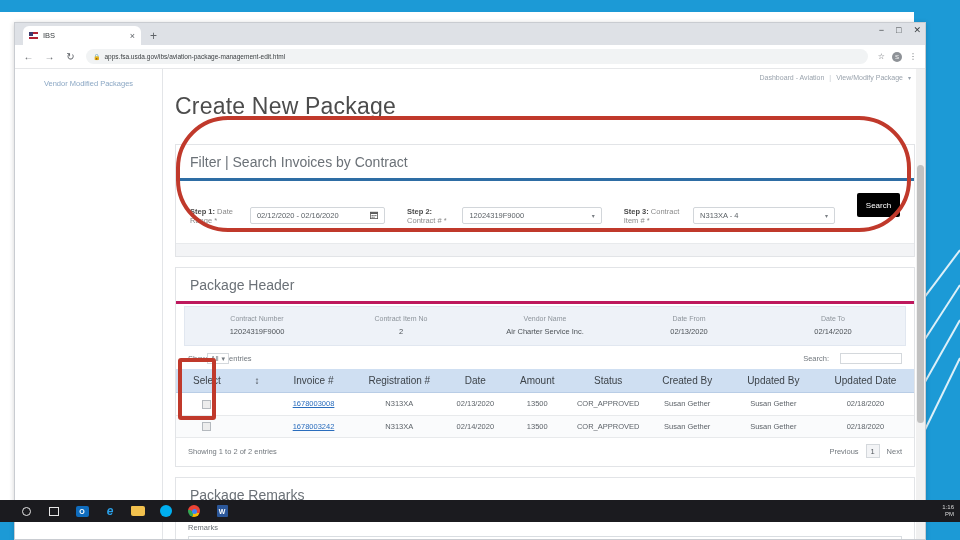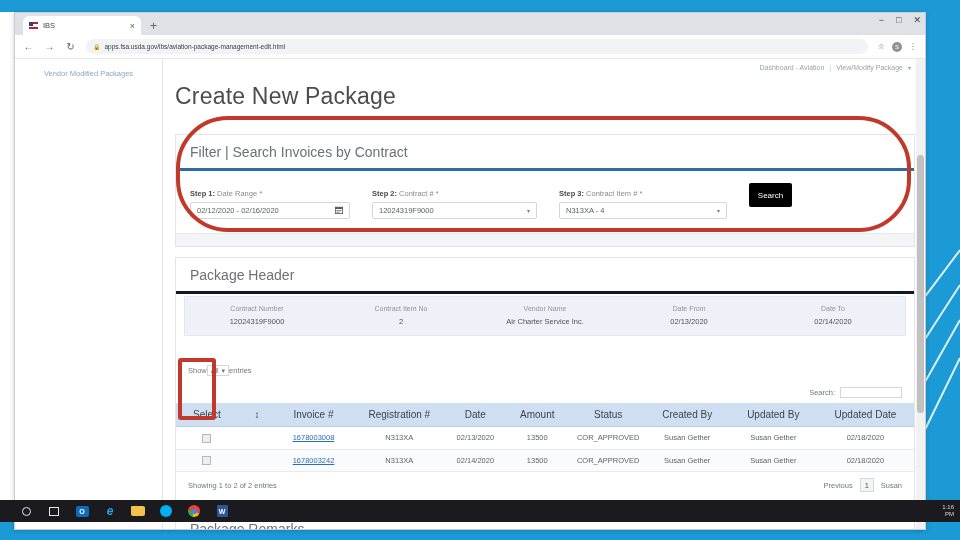--- a/index.html
+++ b/index.html
@@ -28,21 +28,21 @@
   .bg-swoosh { position:absolute; right:0; top:0; width:60px; height:540px; overflow:hidden; }
 
   
   #annotation {
     position:absolute; left:58px; top:318px; width:110px;
     font-size:15px; line-height:1.22; color:#000; font-weight:400;
   }
 
   
   #browser {
-    position:absolute; left:14px; top:12px; width:912px; height:518px;
+    position:absolute; left:14px; top:22px; width:912px; height:518px;
     background:#ffffff; border:1px solid #c9ccd1;
     box-shadow:0 1px 5px rgba(0,0,0,.18);
     overflow:hidden;
   }
   .tabstrip {
     height:22px; background:#dee1e6; position:relative;
     display:flex; align-items:flex-end; padding-left:8px;
   }
   .tab {
     height:19px; background:#fff; border-radius:6px 6px 0 0;
@@ -109,26 +109,26 @@
   }
 
   
   .panel {
     background:#fff; border:1px solid #e2e4e7; margin:0 10px 10px 12px;
   }
   .panel-head {
     font-size:14px; color:#6b7177; font-weight:400;
     padding:9px 14px 8px; border-bottom:3px solid #2e6da4;
   }
-  .panel-head.teal { border-bottom:3px solid #0f172a; }
+  .panel-head.teal { border-bottom:3px solid #be185d; }
   .panel-body { padding:12px 14px 14px; }
 
   
   .form-row { display:flex; align-items:flex-end; gap:22px; }
-  .field { display:flex; flex-direction:column; }
+  .field { display:flex; flex-direction:row; }
   .field-label { font-size:7.5px; color:#4a4a4a; margin-bottom:4px; }
   .field-label b { font-weight:700; }
   .field-label .req { color:#8a8a8a; }
   .ctrl {
     height:17px; border:1px solid #d2d6da; border-radius:2px; background:#fff;
     display:flex; align-items:center; padding:0 6px; font-size:7.5px; color:#5b6166;
     position:relative;
   }
   .ctrl.w1 { width:160px; }
   .ctrl.w2 { width:165px; }
@@ -154,21 +154,21 @@
   
   .dt-controls {
     display:flex; justify-content:space-between; align-items:center;
     padding:7px 12px 5px; font-size:7.5px; color:#72787e;
   }
   .dt-show { display:flex; align-items:center; gap:0; }
   .dt-mini-sel {
     border:1px solid #d4d8dc; background:#fff; padding:0 3px;
     display:inline-flex; align-items:center; gap:3px; font-size:7px; height:11px;
   }
-  .dt-search { display:flex; align-items:center; gap:5px;margin-top:44px; }
+  .dt-search { display:flex; align-items:center; gap:11px; }
   .dt-search-box { width:62px; height:11px; border:1px solid #d4d8dc; background:#fff; }
 
   table.dt { width:100%; border-collapse:collapse; }
   table.dt thead th {
     background:#cfdff2; color:#3d4349; font-size:10px; font-weight:400;
     padding:6px 16px; text-align:center; border-bottom:1px solid #b9cde6;
     white-space:nowrap;
   }
   table.dt tbody td {
     font-size:7.5px; color:#5d6369; padding:6px 4px; text-align:center;
@@ -440,21 +440,21 @@
                 <td>02/18/2020</td>
               </tr>
             </tbody>
           </table>
 
           <div class="dt-footer">
             <span>Showing 1 to 2 of 2 entries</span>
             <span class="pager">
               <span>Previous</span>
               <span class="pg-num">1</span>
-              <span>Susan</span>
+              <span>Next</span>
             </span>
           </div>
         </div>
 
         <div class="panel">
           <div class="panel-head teal">Package Remarks</div>
           <div class="remarks-label">Remarks</div>
           <div class="remarks-input" placeholder="Enter Remarks">
             <span>Enter Remarks</span>
           </div>

